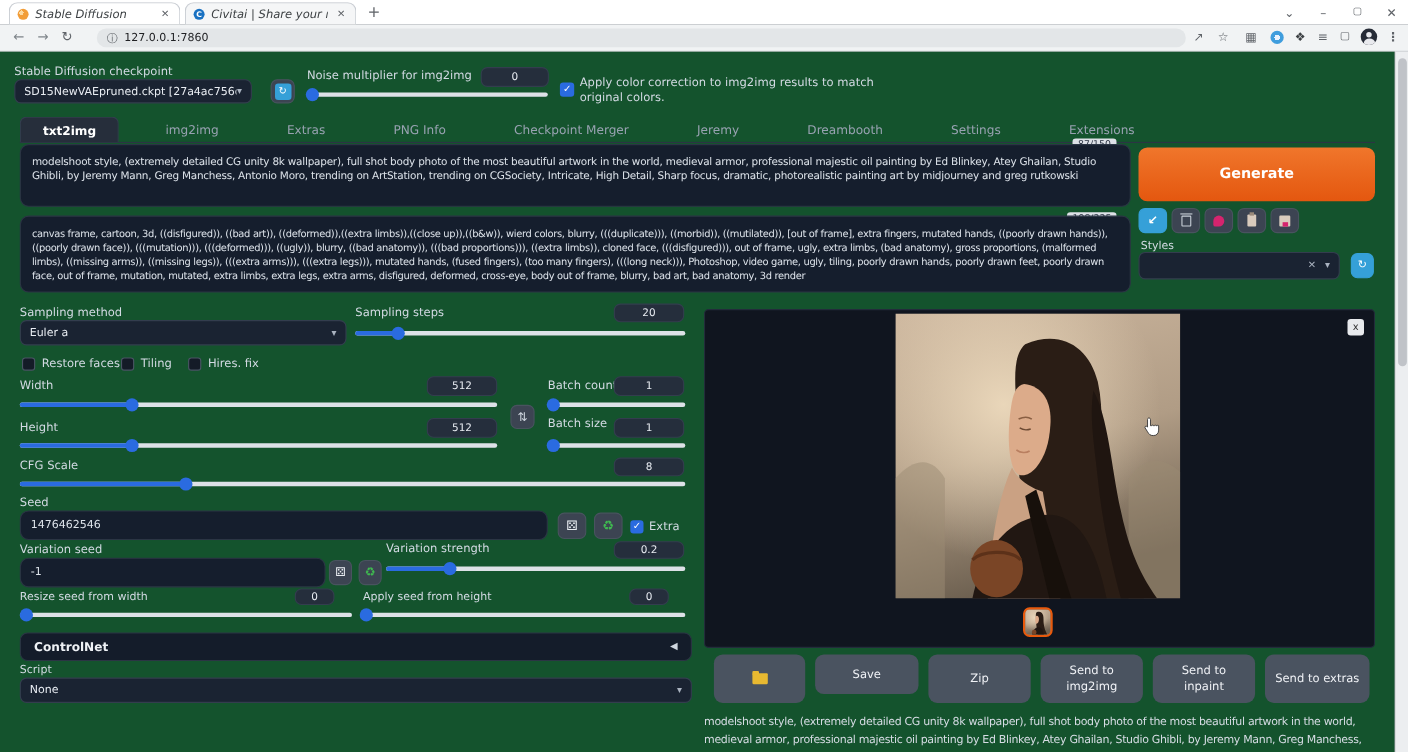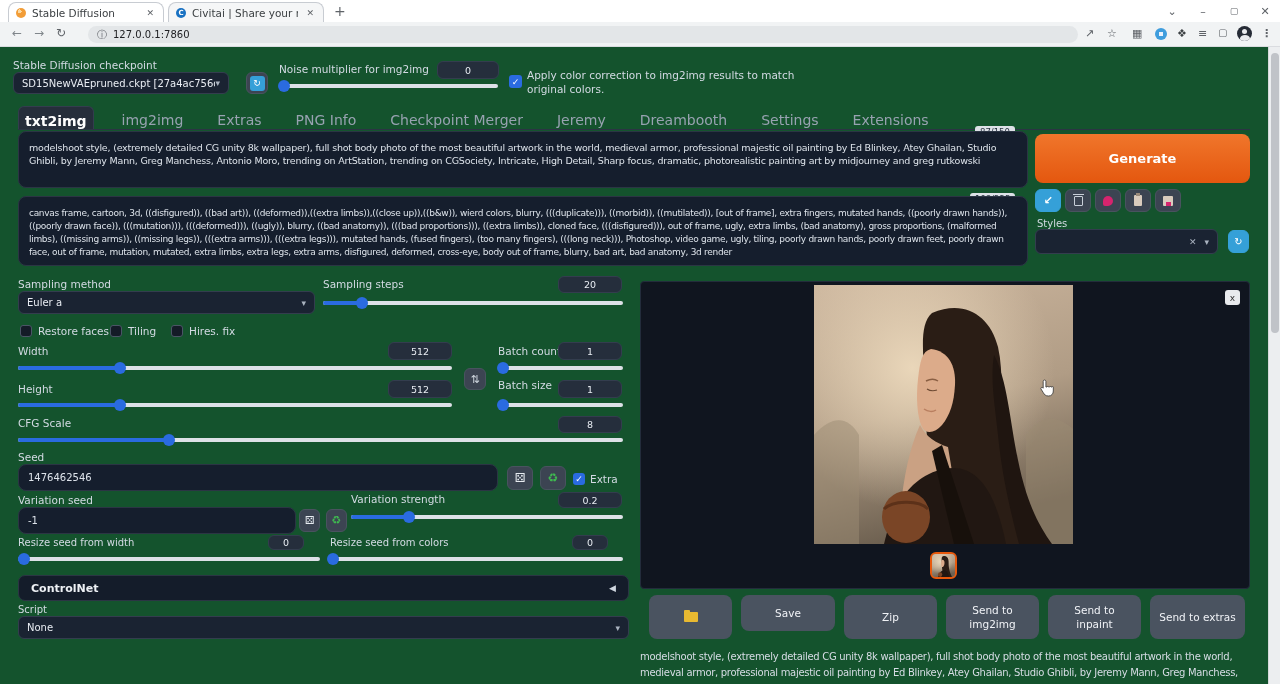--- a/index.html
+++ b/index.html
@@ -7,21 +7,21 @@
               font-family:"DejaVu Sans", sans-serif; }
   .screen { position:relative; width:1280px; height:684px; }
   .abs { position:absolute; }
 
   
   .tabstrip { position:absolute; left:0; top:0; width:1280px; height:22px; background:#ffffff; }
   .btab { position:absolute; top:2px; height:20px; display:flex; align-items:center; gap:6px;
           padding:0 7px; border:1px solid #c8ccd2; border-bottom:none;
           border-radius:8px 8px 0 0; background:#f5f6f7; font-size:10.5px; color:#3c4043; }
   .btab.active { background:#ffffff; }
-  .btab-title { flex:1; overflow:hidden; white-space:nowrap; }
+  .btab-title { flex:1; overflow:hidden; white-space:nowrap;font-style:italic; }
   .btab-close { font-size:9px; color:#5f6368; padding:0 2px; }
   .favicon { width:10px; height:10px; border-radius:50%; flex:0 0 auto; }
   .fav-sd { background:radial-gradient(circle at 35% 35%, #fcd9a0 0 2px, #f29d38 2px 100%); }
   .fav-civitai { background:#1971c2; color:#fff; font-size:7px; font-weight:bold;
                  display:flex; align-items:center; justify-content:center; border-radius:50%; }
   .newtab { position:absolute; top:3px; font-size:14px; color:#5f6368; }
   .winctl { position:absolute; top:0; height:22px; width:30px; display:flex; align-items:center;
             justify-content:center; color:#5f6368; font-size:11px; }
 
   .toolbar { position:absolute; left:0; top:22px; width:1280px; height:25px; background:#f1f3f4;
@@ -55,21 +55,21 @@
               display:flex; align-items:center; justify-content:center; }
   .cb-on  { background:#2a6be0; color:#fff; }
   .cb-off { background:#141b27; border:1px solid #4a5565; }
   .toolbtn { position:absolute; background:#3c4452; border:1px solid #49535f; border-radius:6px;
              display:flex; align-items:center; justify-content:center; color:#cfd6df; }
   .bluebtn { background:#35a0d8; border-color:#35a0d8; color:#fff; }
   .counter { position:absolute; background:#dde1e7; color:#2a3342; font-size:8.5px;
              border-radius:3px; padding:1px 5px; }
   .textbox { position:absolute; background:#151e2d; border:1px solid #2b3544; border-radius:8px;
              color:#dde3ea; overflow:hidden; }
-  .apptab { font-size:14px; color:#98a2b1; padding:6px 6px; }
+  .apptab { font-size:11px; color:#98a2b1; padding:6px 20px; }
   .apptab.active { background:#262e3b; border:1px solid #333d4e; border-bottom:none;
                    border-radius:6px 6px 0 0; color:#fff; font-weight:bold; }
 
   
   .ic-trash { width:9px; height:10px; border:1px solid #c8cfd8; border-radius:1px; position:relative; }
   .ic-trash:before { content:""; position:absolute; left:-2px; top:-3px; width:11px; height:1.5px; background:#c8cfd8; }
   .ic-palette { width:10px; height:10px; border-radius:50% 50% 50% 2px; background:#d6246e; }
   .ic-clip { width:8px; height:11px; background:#d9cbbd; border-radius:1px; position:relative; }
   .ic-clip:before { content:""; position:absolute; left:2px; top:-2px; width:4px; height:3px; background:#9a8a7a; }
   .ic-save { width:10px; height:10px; background:#d9cbbd; border-radius:1px; position:relative; }
@@ -291,21 +291,21 @@
       <div class="sl-thumb" style="left:21.5%;"></div>
     </div>
 
     <span class="lbl" style="left:18px; top:490px; font-size:10px;">Resize seed from width</span>
     <div class="numbox" style="left:268px; top:488px; width:36px; height:15px;">0</div>
     <div class="slider" style="left:18px; top:506px; width:302px;">
       <div class="sl-track"></div>
       <div class="sl-fill" style="width:2%;"></div>
       <div class="sl-thumb" style="left:2%;"></div>
     </div>
-    <span class="lbl" style="left:330px; top:490px; font-size:10px;">Resize seed from colors</span>
+    <span class="lbl" style="left:330px; top:490px; font-size:10px;">Apply seed from height</span>
     <div class="numbox" style="left:572px; top:488px; width:36px; height:15px;">0</div>
     <div class="slider" style="left:330px; top:506px; width:293px;">
       <div class="sl-track"></div>
       <div class="sl-fill" style="width:1%;"></div>
       <div class="sl-thumb" style="left:1%;"></div>
     </div>
 
     <div class="abs" style="left:18px; top:528px; width:611px; height:26px; border:1px solid #2b3544; border-radius:7px; background:#141c2a;
          display:flex; align-items:center; justify-content:space-between; padding:0 12px;">
       <span style="font-size:11px; font-weight:bold; color:#eef1f5;">ControlNet</span>

